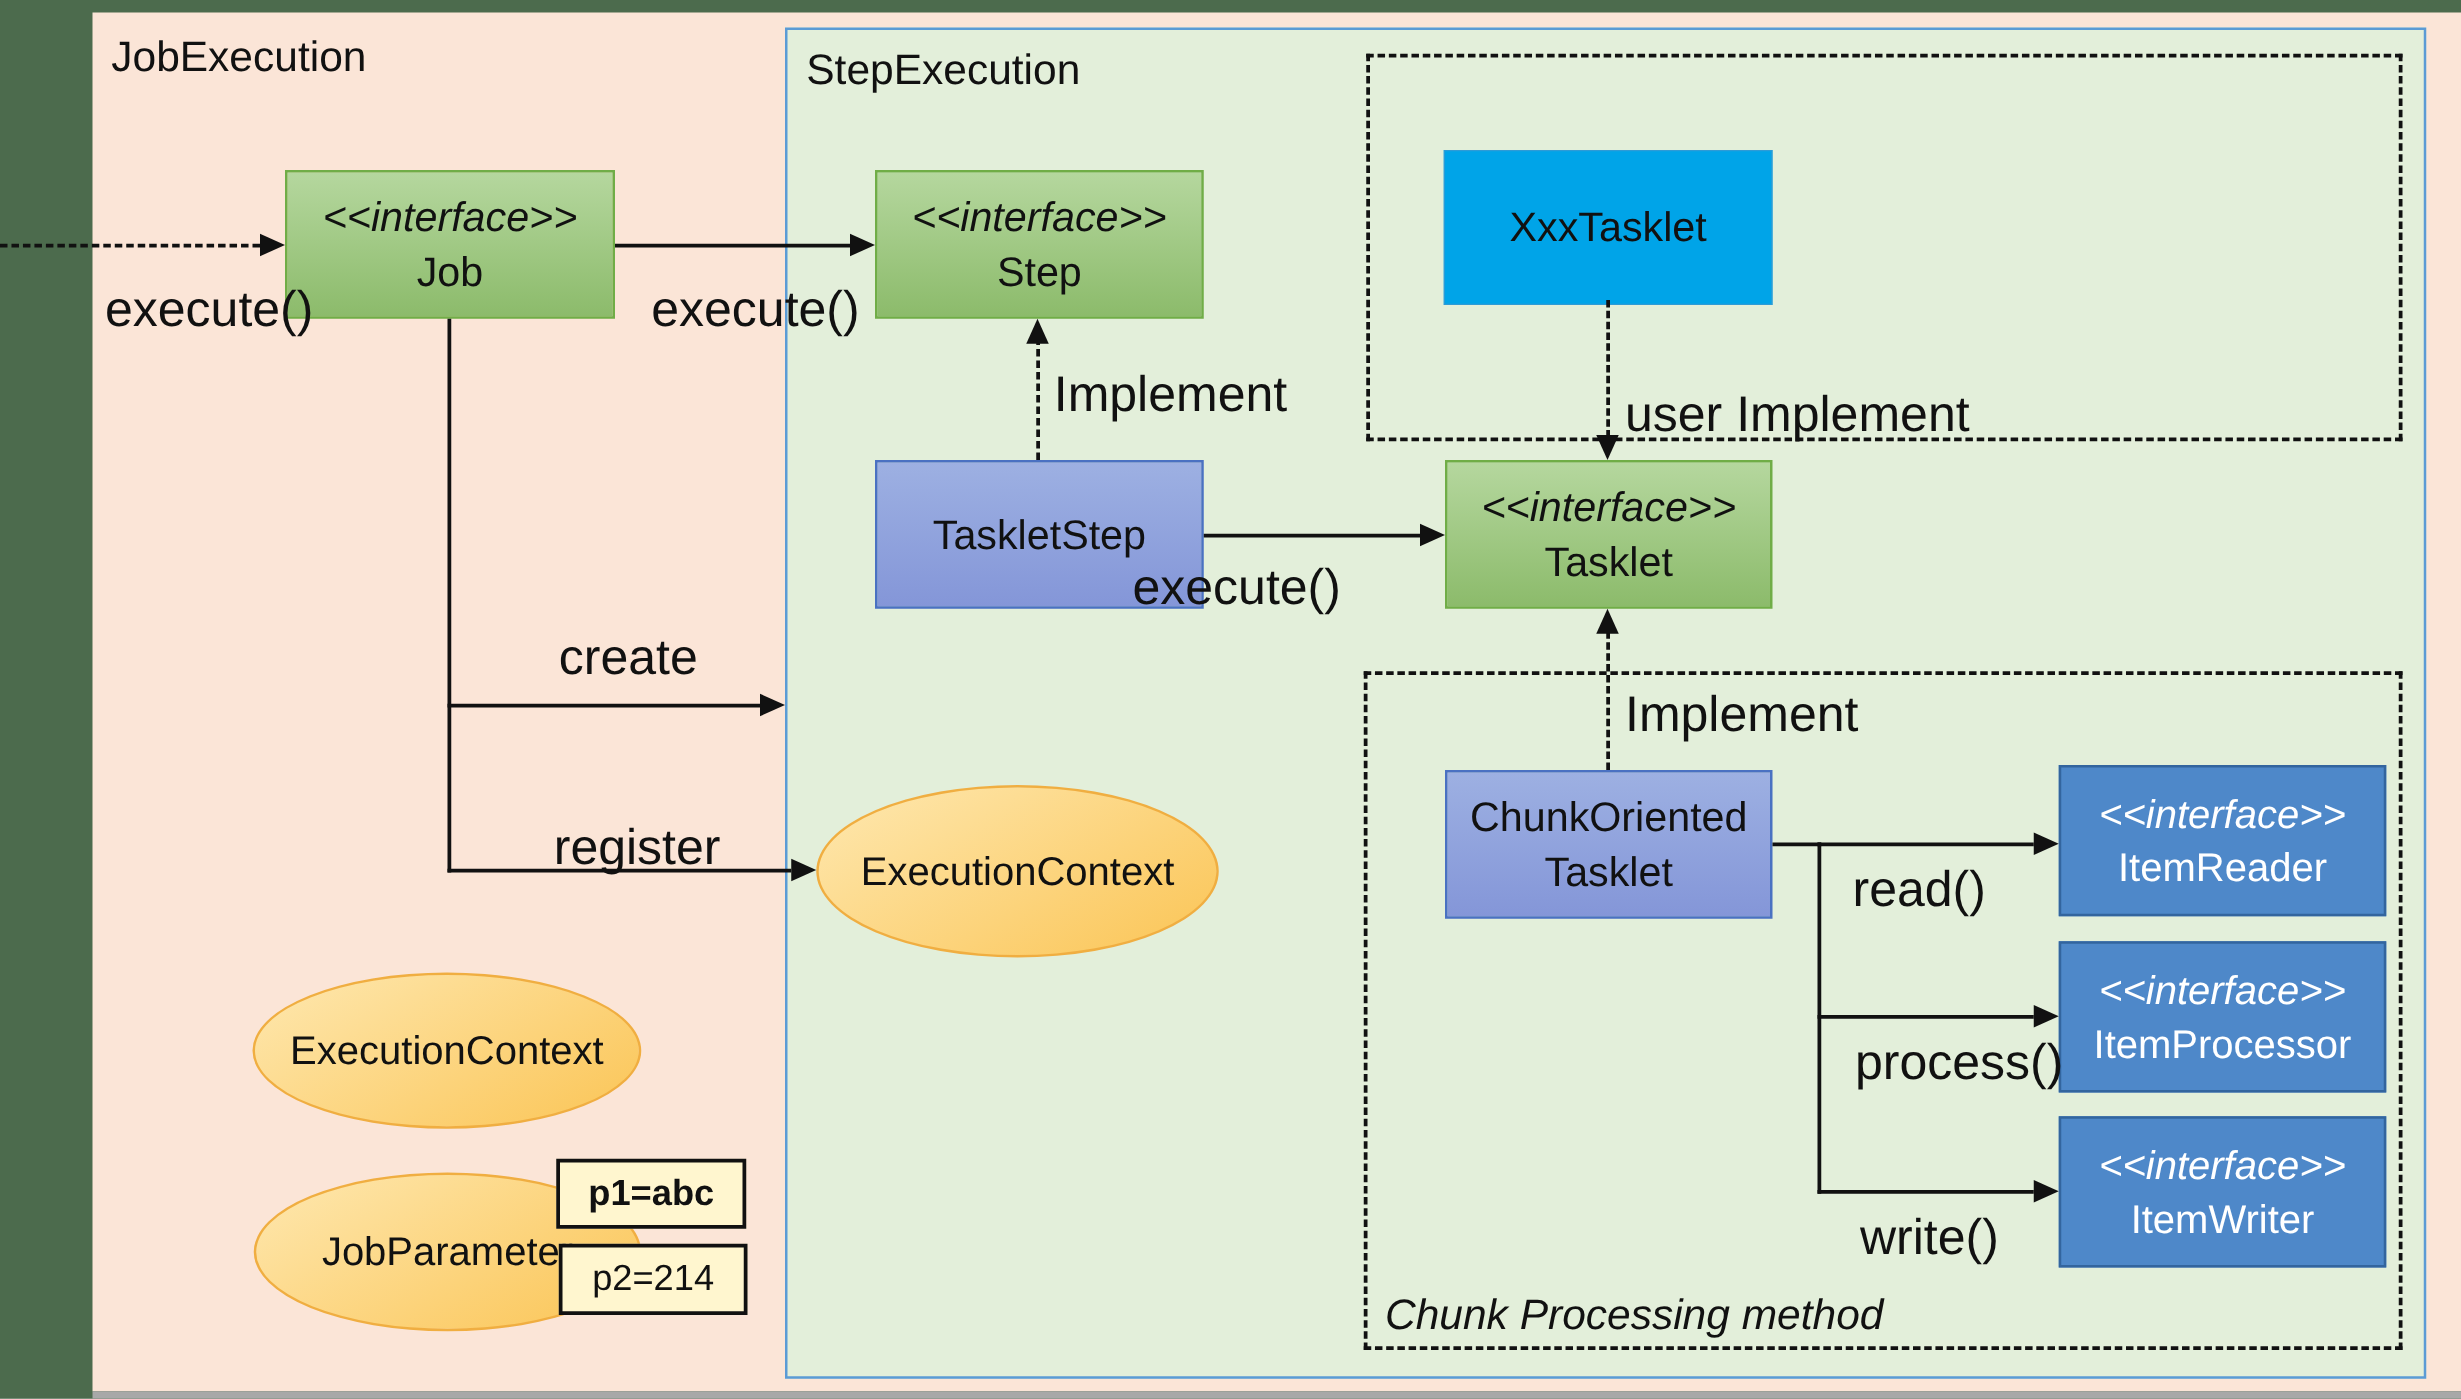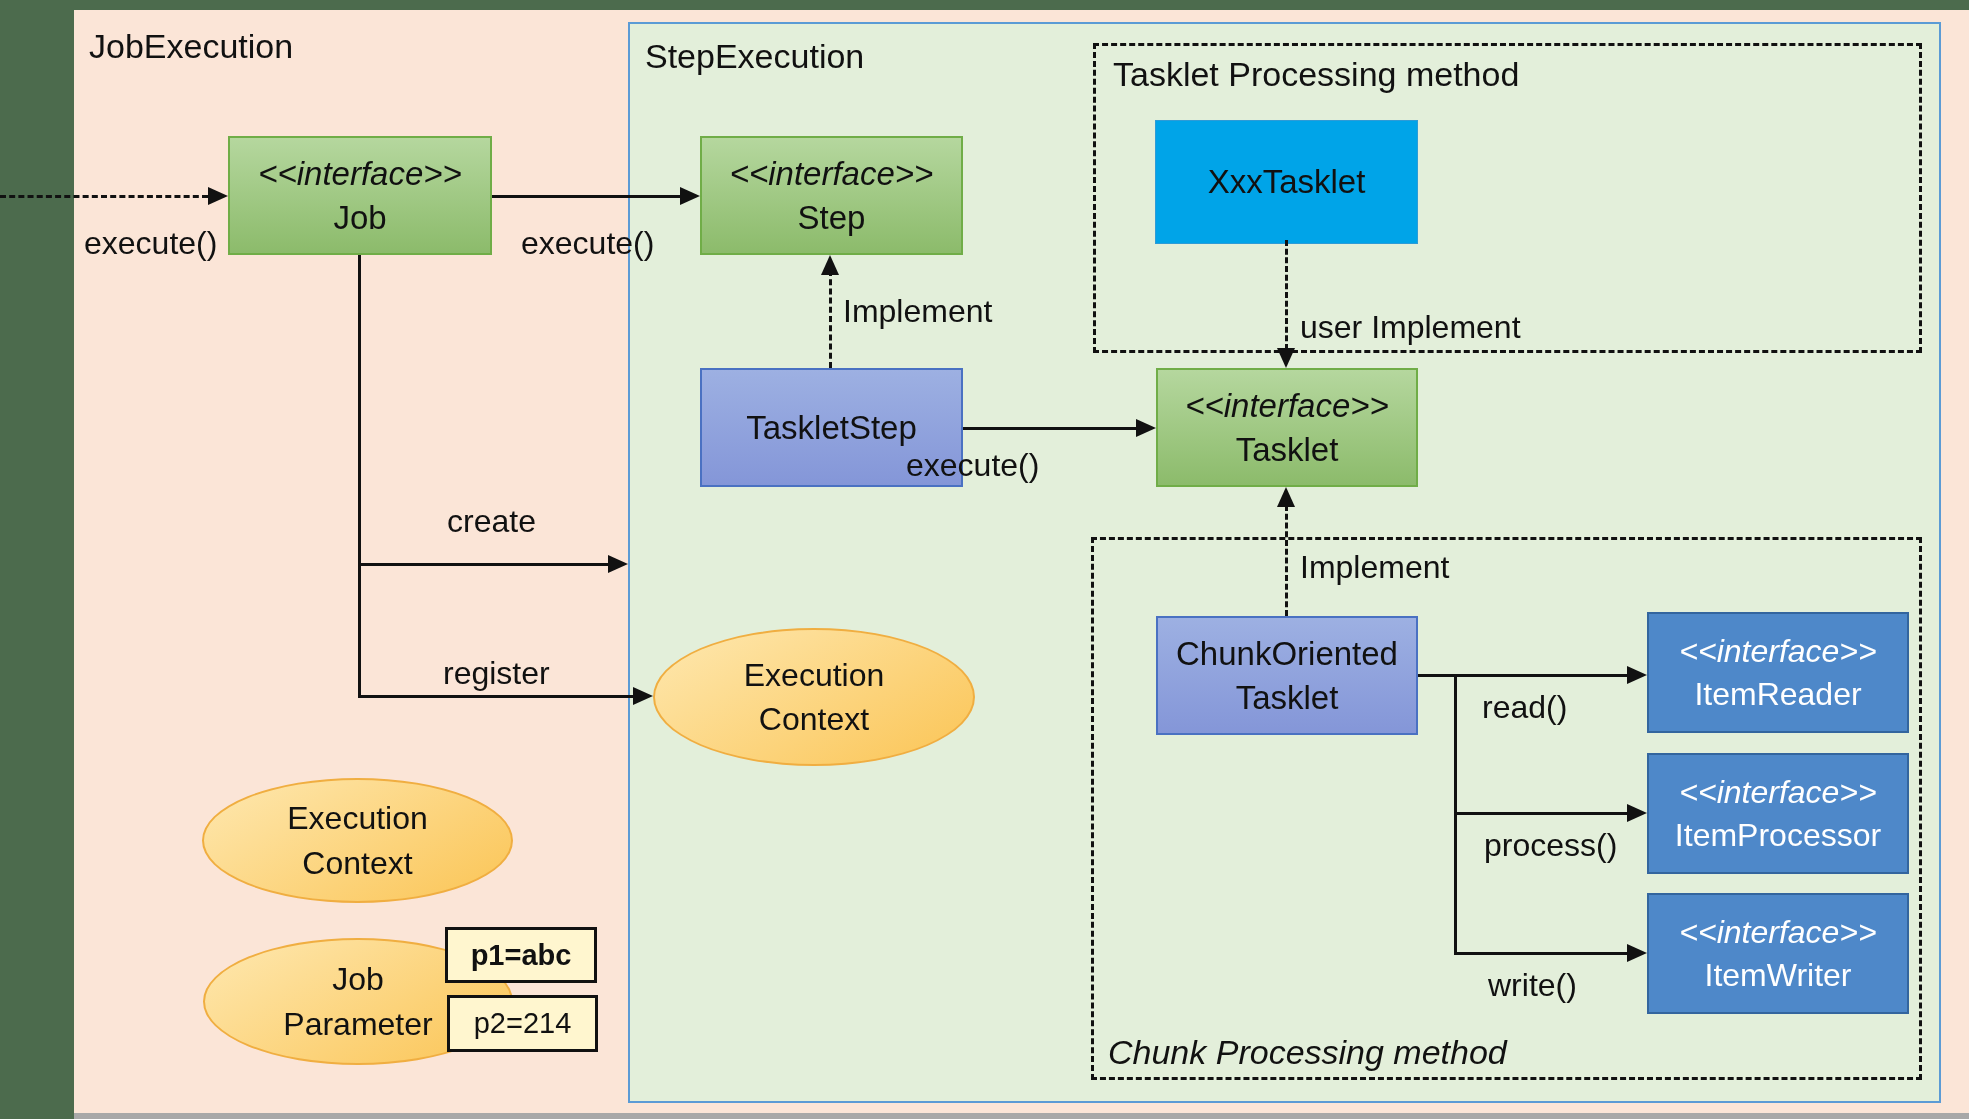--- a/index.html
+++ b/index.html
@@ -6,36 +6,36 @@
   body{font-family:"Liberation Sans","DejaVu Sans",sans-serif;}
   #canvas{position:relative;width:1969px;height:1119px;background:#4C6B4D;overflow:hidden;}
 
   
   .panel{position:absolute;box-sizing:border-box;}
   #pink-panel{left:74px;top:10px;width:1895px;height:1103px;background:#FBE5D7;}
   #green-panel{left:628px;top:22px;width:1313px;height:1081px;background:#E3EFDA;border:2px solid #5B9BD5;}
   #bottom-strip{left:74px;top:1113px;width:1895px;height:6px;background:#A8A8A8;}
 
   
-  .lbl{position:absolute;color:#111;font-size:32px;white-space:nowrap;line-height:1.1;}
+  .lbl{position:absolute;color:#111;font-size:40px;white-space:nowrap;line-height:1.1;}
   .hdr{font-size:34px;}
 
   
   .box{position:absolute;box-sizing:border-box;display:flex;flex-direction:column;align-items:center;justify-content:center;text-align:center;color:#111;font-size:33px;line-height:1.32;}
   .box .st{font-style:italic;}
   .green-box{background:linear-gradient(180deg,#B5D79E 0%,#8CBB6B 100%);border:2px solid #70AD47;}
   .purple-box{background:linear-gradient(180deg,#9DB0E2 0%,#8496D8 100%);border:2px solid #4A71C2;}
   .cyan-box{background:#00A4E8;border:1px solid #2E9BD6;}
   .item-box{background:#4E88C9;border:2px solid #33659E;color:#fff;font-size:32px;}
 
   
   .dash-box{position:absolute;box-sizing:border-box;border:3px dashed #111;background:transparent;}
 
   
-  .ellipse{position:absolute;box-sizing:border-box;border-radius:50%;background:linear-gradient(150deg,#FEE8B0 0%,#FBC85E 90%);border:2px solid #F0AE41;display:flex;flex-direction:column;align-items:center;justify-content:center;text-align:center;color:#111;font-size:32px;line-height:1.38;}
+  .ellipse{position:absolute;box-sizing:border-box;border-radius:50%;background:linear-gradient(150deg,#FEE8B0 0%,#FBC85E 90%);border:2px solid #F0AE41;display:flex;flex-direction:row;align-items:center;justify-content:center;text-align:center;color:#111;font-size:32px;line-height:1.38;}
 
   
   .pbox{position:absolute;box-sizing:border-box;background:#FFF6CF;border:3px solid #111;display:flex;align-items:center;justify-content:center;color:#111;font-size:29px;}
 
   
   .hline{position:absolute;height:3px;background:#111;}
   .vline{position:absolute;width:3px;background:#111;}
   .dash-h{position:absolute;height:0;border-top:3px dashed #111;}
   .dash-v{position:absolute;width:0;border-left:3px dashed #111;}
 
@@ -51,21 +51,20 @@
 <div id="canvas">
 
   <div class="panel" id="pink-panel"></div>
   <div class="panel" id="green-panel"></div>
   <div class="panel" id="bottom-strip"></div>
 
   <div class="lbl hdr" style="left:89px;top:28px;">JobExecution</div>
   <div class="lbl hdr" style="left:645px;top:38px;">StepExecution</div>
 
   <div class="dash-box" style="left:1093px;top:43px;width:829px;height:310px;"></div>
-  <div class="lbl hdr" style="left:1113px;top:56px;">Tasklet Processing method</div>
 
   <div class="dash-box" style="left:1091px;top:537px;width:831px;height:543px;"></div>
   <div class="lbl hdr" style="left:1108px;top:1034px;font-style:italic;">Chunk Processing method</div>
 
   <div class="box green-box" style="left:228px;top:136px;width:264px;height:119px;">
     <div class="st">&lt;&lt;interface&gt;&gt;</div>
     <div>Job</div>
   </div>
 
   <div class="box green-box" style="left:700px;top:136px;width:263px;height:119px;">

